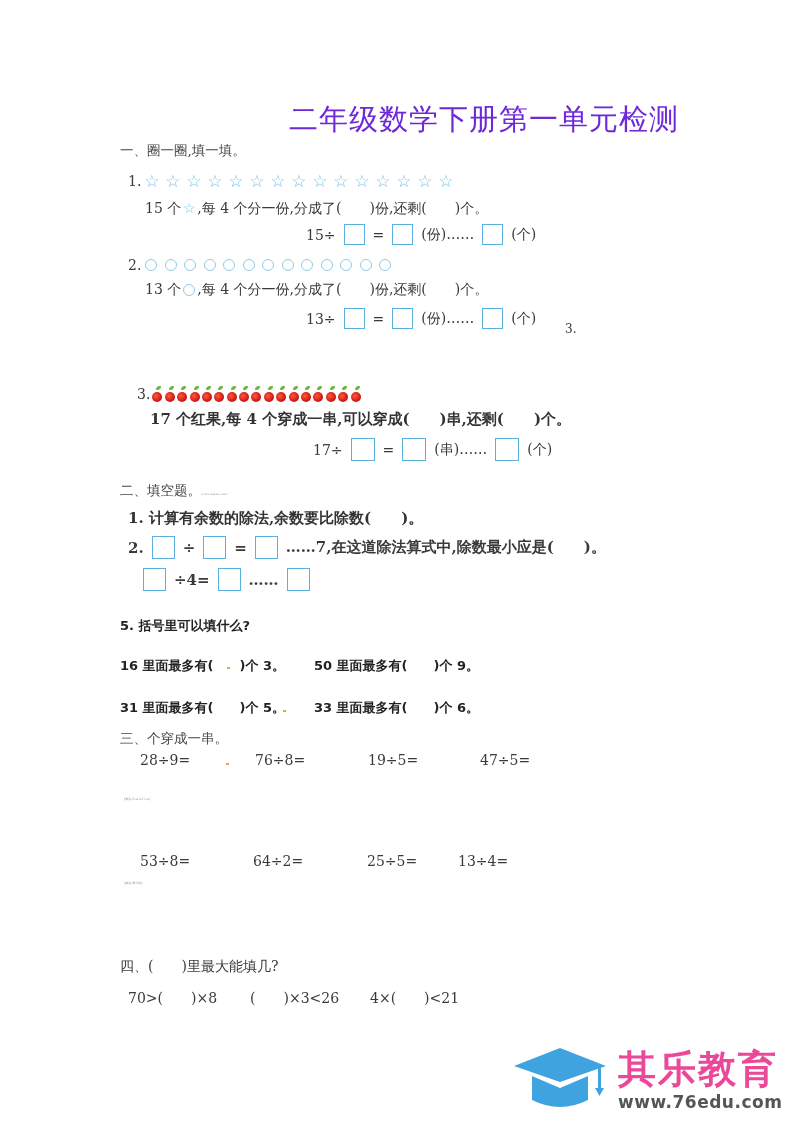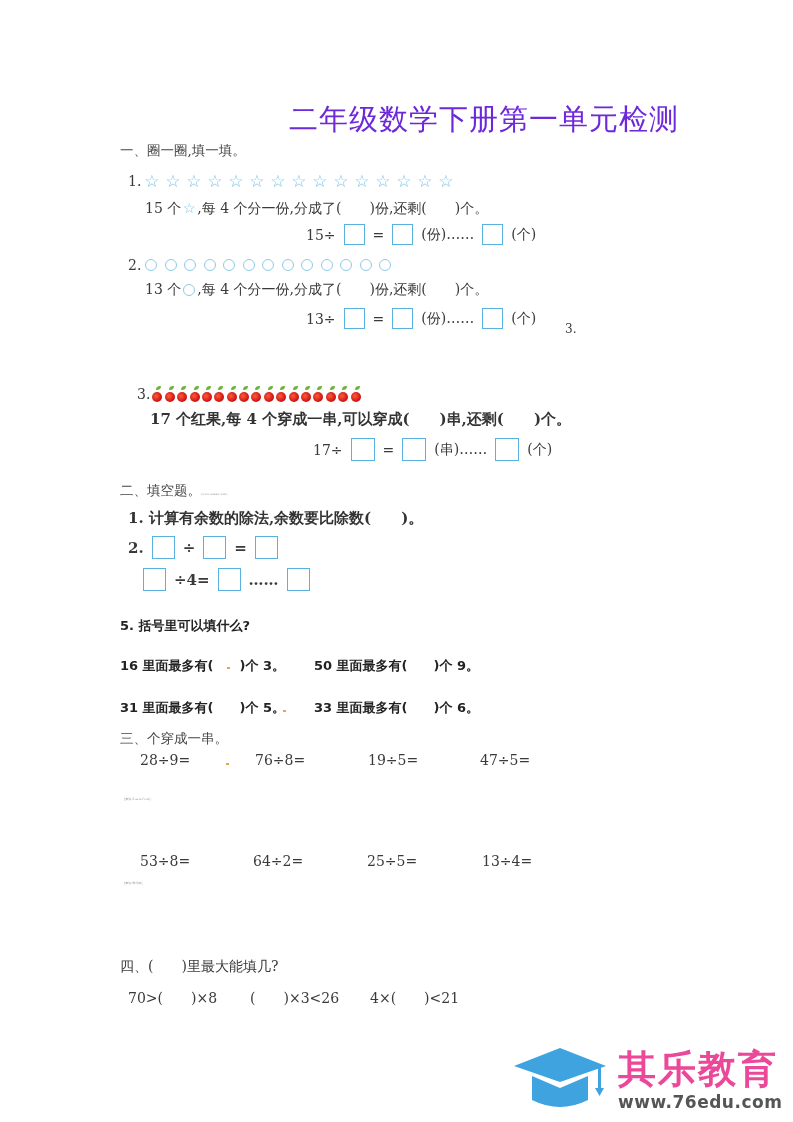--- a/index.html
+++ b/index.html
@@ -139,20 +139,21 @@
   <span>二、填空题。</span><span class="small">(www.xxxxx.com)</span>
 </div>
 <div class="abs qb" style="left:128px; top:509px;">1. 计算有余数的除法,余数要比除数(　　)。</div>
 <div class="abs eq qb" style="left:128px; top:536px; font-size:15px;">
   <span>2.</span>
   <span class="box" style="width:23px;height:23px;"></span>
   <span>÷</span>
   <span class="box" style="width:23px;height:23px;"></span>
   <span>=</span>
   <span class="box" style="width:23px;height:23px;"></span>
+  <span>……7,在这道除法算式中,除数最小应是(　　)。</span>
 </div>
 <div class="abs eq qb" style="left:143px; top:568px; font-size:15px;">
   <span class="box" style="width:23px;height:23px;"></span>
   <span>÷4=</span>
   <span class="box" style="width:23px;height:23px;"></span>
   <span>……</span>
   <span class="box" style="width:23px;height:23px;"></span>
 </div>
 
 <div class="abs sans" style="left:120px; top:617px;">5. 括号里可以填什么?</div>
@@ -167,21 +168,21 @@
 <div class="abs q" style="left:140px; top:752px;">28÷9=</div>
 <div class="abs q" style="left:255px; top:752px;">76÷8=</div>
 <div class="abs q" style="left:368px; top:752px;text-align:center;">19÷5=</div>
 <div class="abs q" style="left:480px; top:752px;">47÷5=</div>
 <div class="dot-mark" style="left:226px; top:763px;"></div>
 <div class="abs small" style="left:124px; top:797px;">[来源:Z.xx.k.Com]</div>
 
 <div class="abs q" style="left:140px; top:853px;">53÷8=</div>
 <div class="abs q" style="left:253px; top:853px;">64÷2=</div>
 <div class="abs q" style="left:367px; top:853px;">25÷5=</div>
-<div class="abs q" style="left:482px; top:853px;">13÷4=</div>
+<div class="abs q" style="left:458px; top:853px;">13÷4=</div>
 <div class="abs small" style="left:124px; top:881px;">[来源:学科网]</div>
 
 <div class="abs q" style="left:120px; top:958px;">四、(　　)里最大能填几?</div>
 <div class="abs q" style="left:128px; top:990px;">70&gt;(　　)×8</div>
 <div class="abs q" style="left:250px; top:990px;">(　　)×3&lt;26</div>
 <div class="abs q" style="left:370px; top:990px;">4×(　　)&lt;21</div>
 
 <div class="abs" style="left:510px; top:1040px; width:280px; height:80px;">
   <svg class="logo-cap" style="left:0; top:4px;" width="100" height="66" viewBox="0 0 100 66">
     <polygon points="4,22 50,4 96,22 50,38" fill="#3fa3e0"></polygon>

